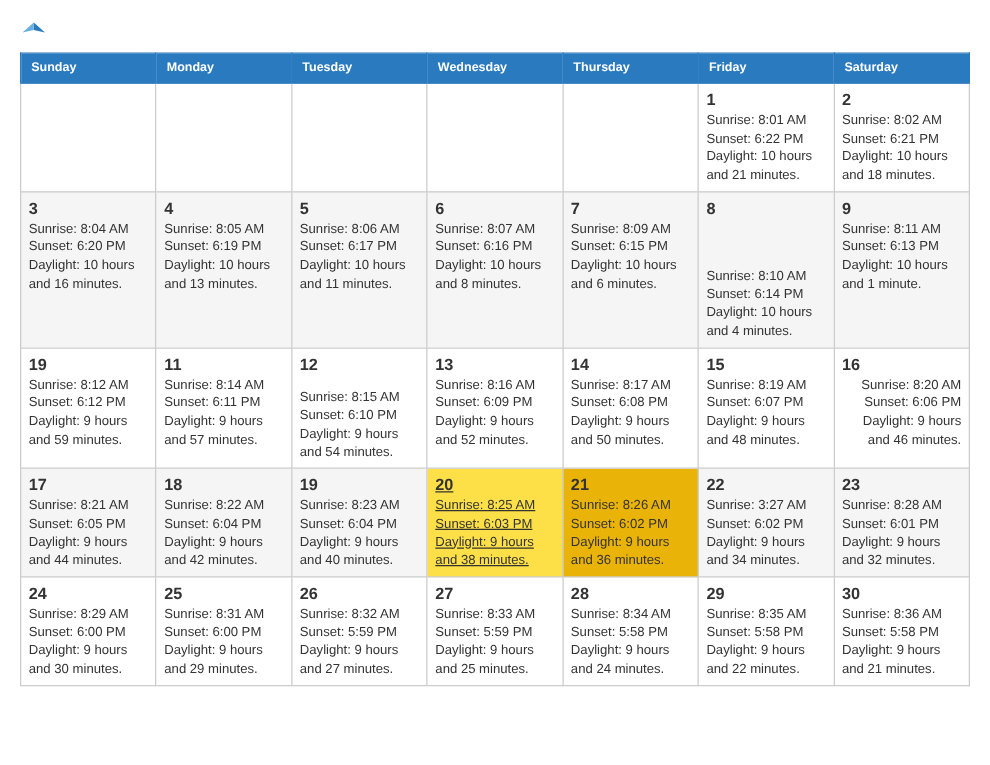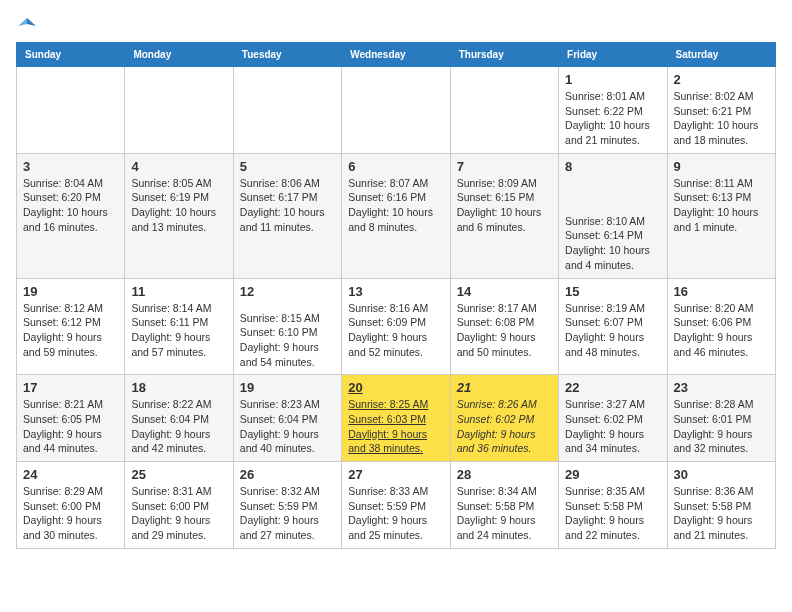--- a/index.html
+++ b/index.html
@@ -205,21 +205,21 @@
 Daylight: 9 hours and 50 minutes.</div>
         </td>
         <td>
           <span class="day-num">15</span>
           <div class="day-info" style="white-space: pre-line;">Sunrise: 8:19 AM
 Sunset: 6:07 PM
 Daylight: 9 hours and 48 minutes.</div>
         </td>
         <td>
           <span class="day-num">16</span>
-          <div class="day-info" style="white-space: pre-line;">Sunrise: 8:20 AM
+          <div class="day-info" style="white-space: pre-line; text-align: right;">Sunrise: 8:20 AM
 Sunset: 6:06 PM
 Daylight: 9 hours and 46 minutes.</div>
         </td>
       </tr>
       <tr style="background: rgb(245, 245, 245);">
         <td style="background: rgb(245, 245, 245);">
           <span class="day-num">17</span>
           <div class="day-info" style="white-space: pre-line;">Sunrise: 8:21 AM
 Sunset: 6:05 PM
 Daylight: 9 hours and 44 minutes.</div>
@@ -235,21 +235,21 @@
           <div class="day-info" style="white-space: pre-line;">Sunrise: 8:23 AM
 Sunset: 6:04 PM
 Daylight: 9 hours and 40 minutes.</div>
         </td>
         <td style="background: #fde047; text-decoration: underline;">
           <span class="day-num">20</span>
           <div class="day-info" style="white-space: pre-line;">Sunrise: 8:25 AM
 Sunset: 6:03 PM
 Daylight: 9 hours and 38 minutes.</div>
         </td>
-        <td style="background: #fde047; font-style: italic;">
+        <td style="background: #eab308;">
           <span class="day-num">21</span>
           <div class="day-info" style="white-space: pre-line;">Sunrise: 8:26 AM
 Sunset: 6:02 PM
 Daylight: 9 hours and 36 minutes.</div>
         </td>
         <td style="background: rgb(245, 245, 245);">
           <span class="day-num">22</span>
           <div class="day-info" style="white-space: pre-line;">Sunrise: 3:27 AM
 Sunset: 6:02 PM
 Daylight: 9 hours and 34 minutes.</div>

